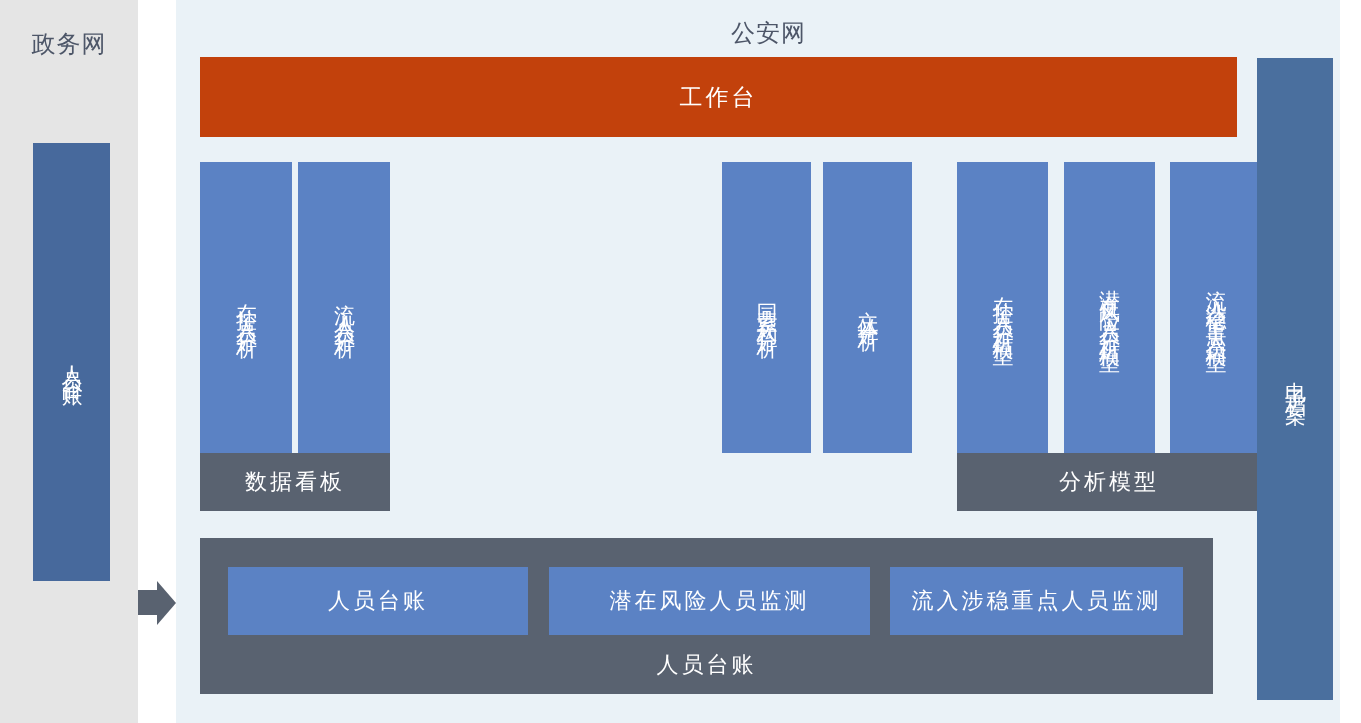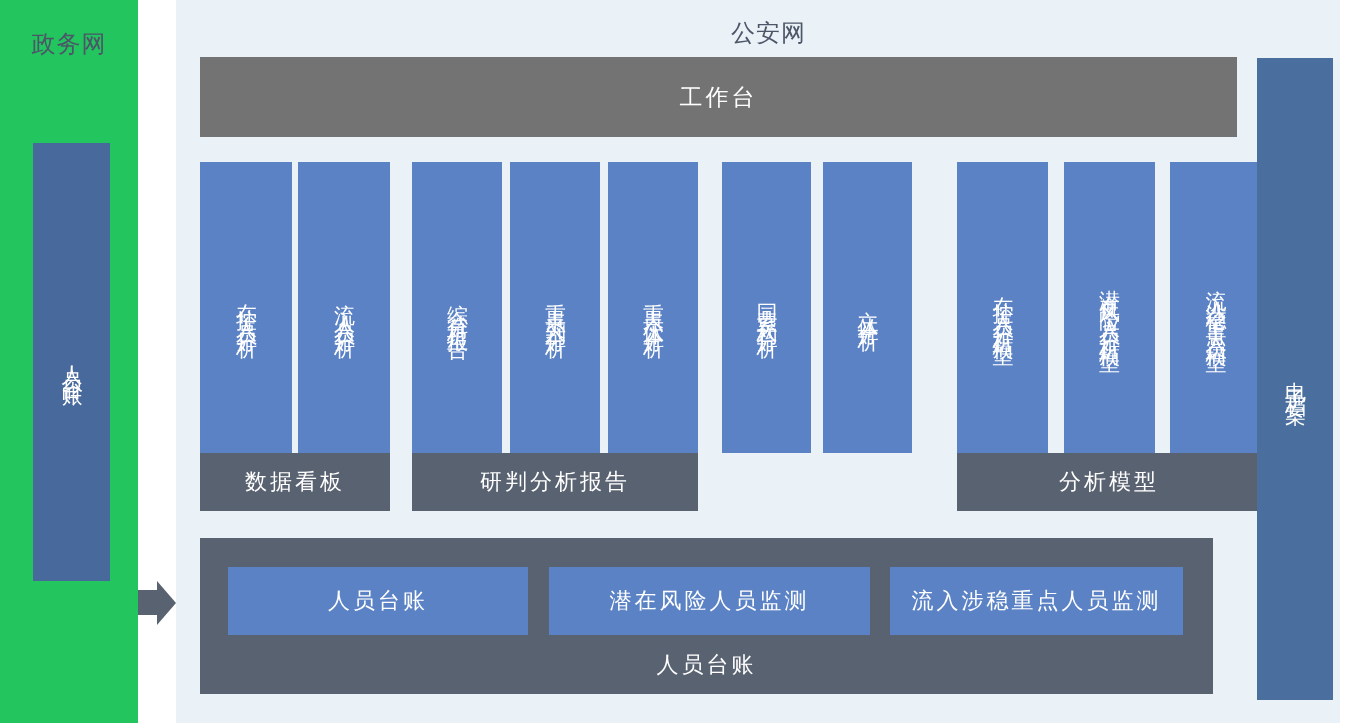--- a/index.html
+++ b/index.html
@@ -9,21 +9,21 @@
     width: 1361px;
     height: 723px;
     background: #ffffff;
     overflow: hidden;
   }
   
   .left-panel {
     position: absolute;
     left: 0; top: 0;
     width: 138px; height: 723px;
-    background: #22c55e;
+    background: #e5e5e5;
   }
   .left-title {
     position: absolute;
     left: 0; top: 28px;
     width: 138px;
     text-align: center;
     font-size: 24px;
     color: #4d5668;
     letter-spacing: 1px;
   }
@@ -74,21 +74,21 @@
     width: 1185px;
     text-align: center;
     font-size: 24px;
     color: #4d5668;
     letter-spacing: 1px;
   }
   .workbench {
     position: absolute;
     left: 24px; top: 57px;
     width: 1037px; height: 80px;
-    background: #737373;
+    background: #c2410c;
     display: flex;
     align-items: center;
     justify-content: center;
   }
   .workbench-label {
     color: #ffffff;
     font-size: 23px;
     letter-spacing: 3px;
   }
   
@@ -199,34 +199,20 @@
         <div class="vcol">
           <span class="vtext">在控人员分析</span>
         </div>
         <div class="vcol">
           <span class="vtext">流入人员分析</span>
         </div>
       </div>
       <div class="group-label">数据看板</div>
     </div>
 
-    <div class="group g2">
-      <div class="cols">
-        <div class="vcol">
-          <span class="vtext">综合分析报告</span>
-        </div>
-        <div class="vcol">
-          <span class="vtext">重点类别分析</span>
-        </div>
-        <div class="vcol">
-          <span class="vtext">重点个体分析</span>
-        </div>
-      </div>
-      <div class="group-label">研判分析报告</div>
-    </div>
 
     <div class="group g3">
       <div class="cols">
         <div class="vcol">
           <span class="vtext">同素异构分析</span>
         </div>
         <div class="vcol">
           <span class="vtext">立体分析</span>
         </div>
       </div>

